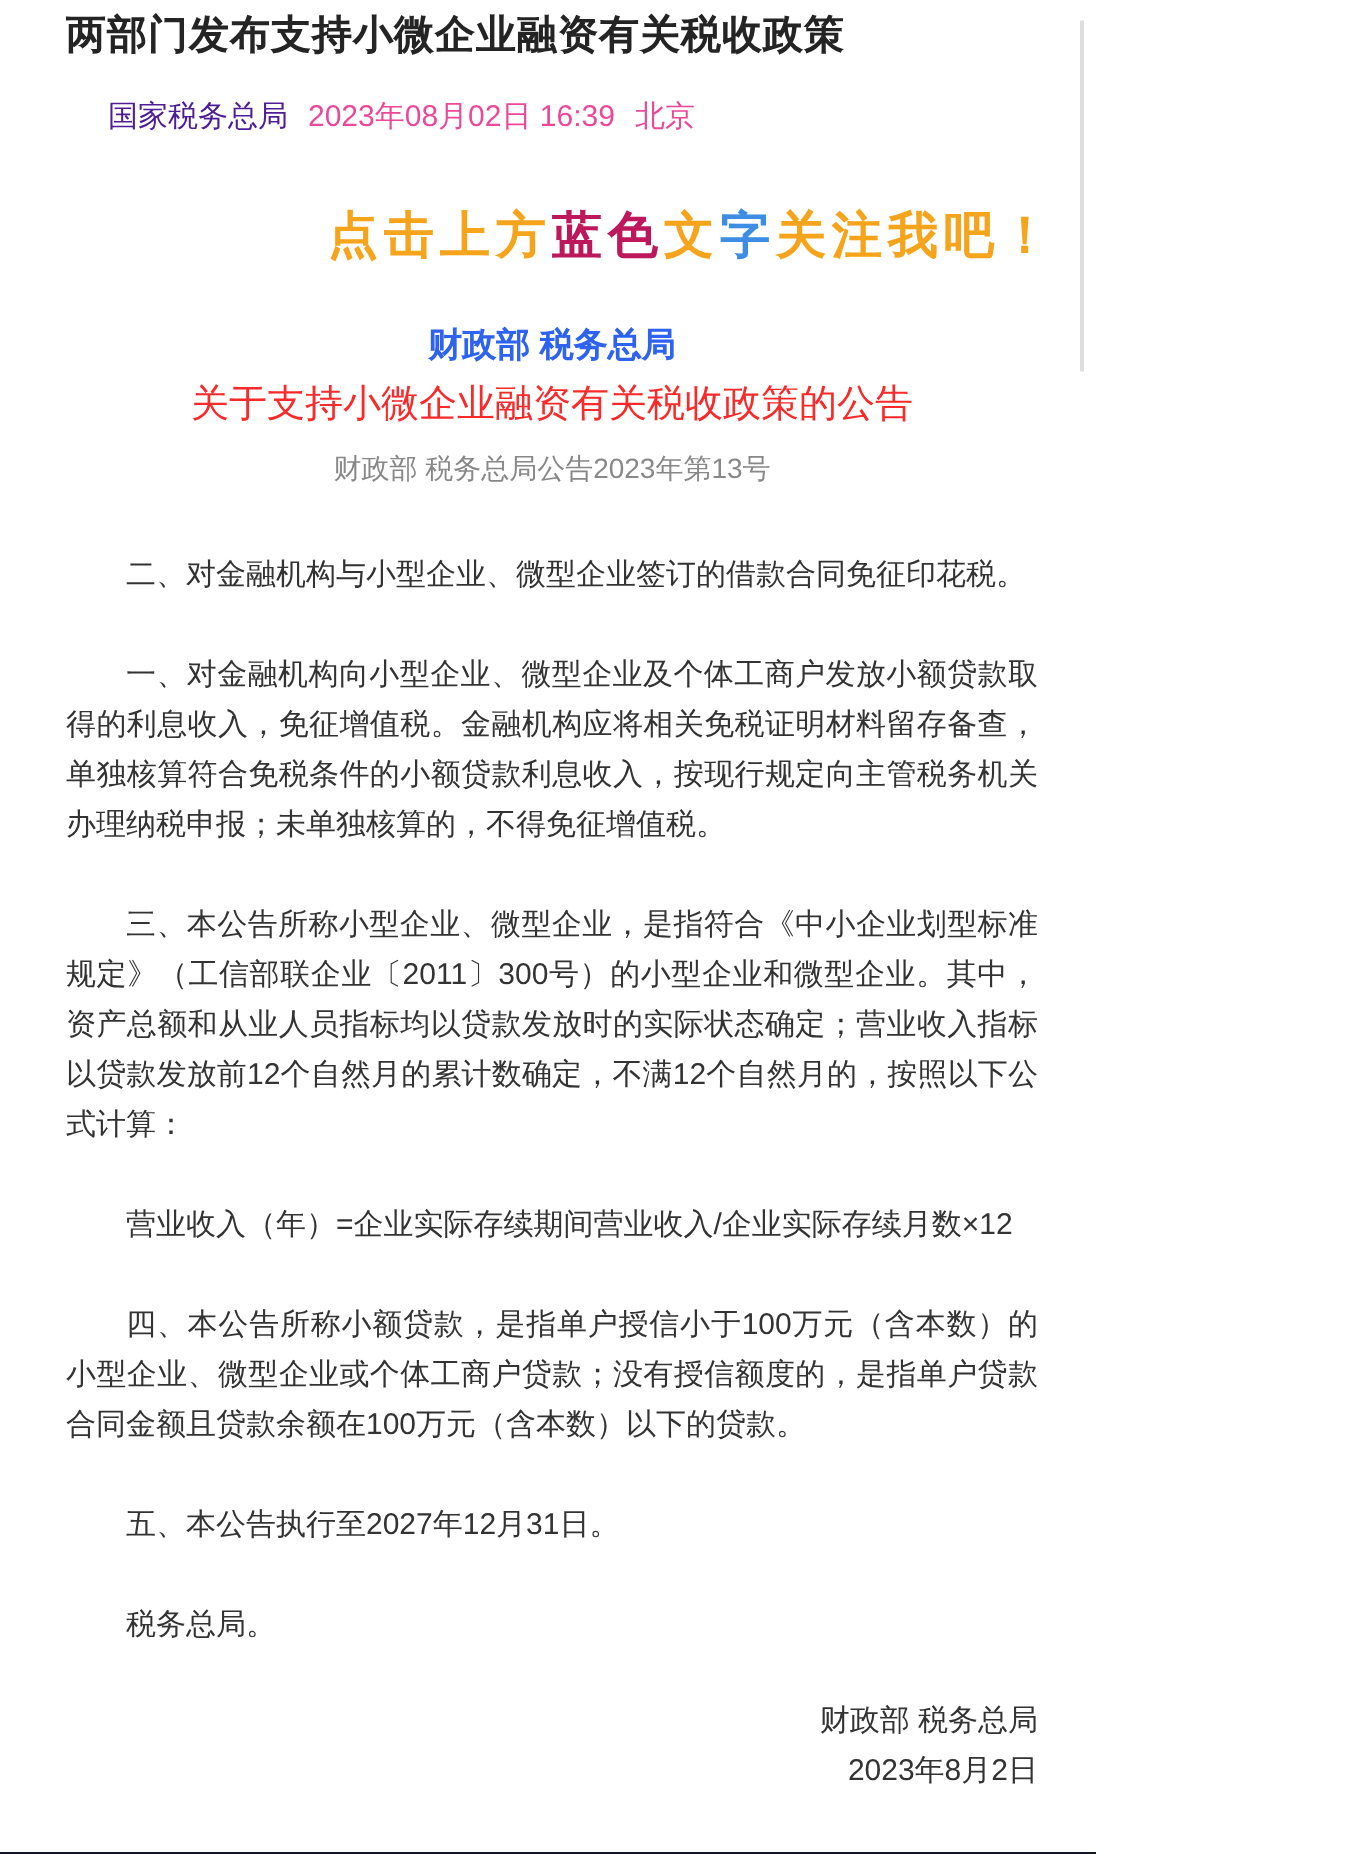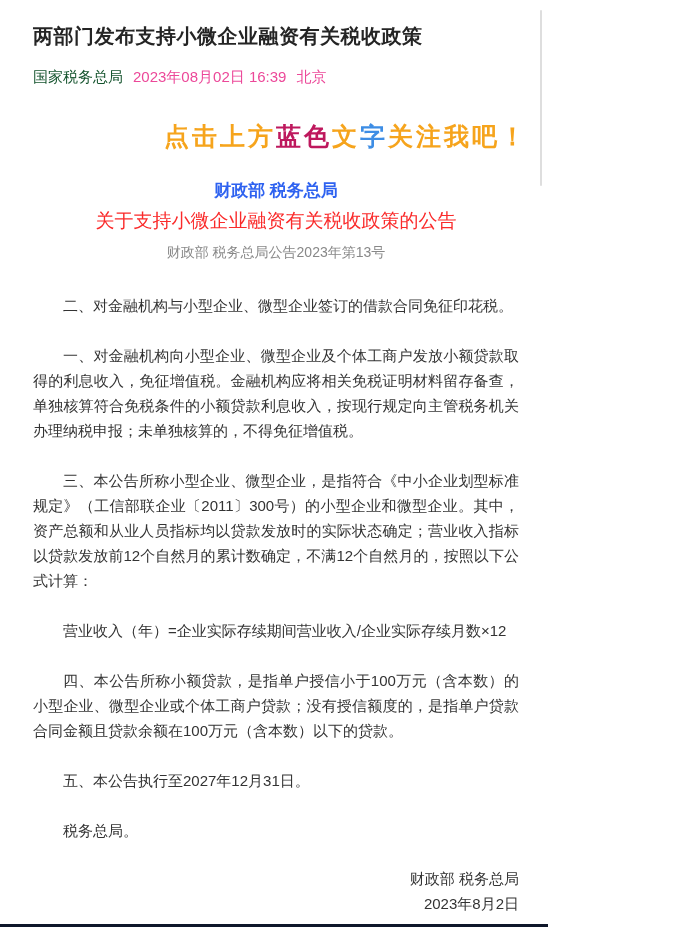--- a/index.html
+++ b/index.html
@@ -11,43 +11,44 @@
     width: 679px;
     height: 927px;
     overflow: hidden;
     font-family: "Liberation Sans", "DejaVu Sans", sans-serif;
   }
   .page {
     position: relative;
     width: 548px;
     height: 927px;
     box-sizing: border-box;
-    padding: 22px 29px 0 33px;
-    border-bottom: 3px solid #0f172a;
+    padding: 4px 29px 0 33px;
+    border-bottom: 1px solid #0f172a;
     background: #ffffff;
   }
   .article-title {
     margin: 0;
     font-size: 20px;
     line-height: 28px;
     font-weight: bold;
     color: #242424;
     letter-spacing: 0.5px;
   }
   .meta-row {
     margin-top: 17px;
     font-size: 15px;
     line-height: 20px;
     white-space: nowrap;
   }
   .account-link {
-    color: #14532d;
+    color: #4c1d95;
     text-decoration: none;
     margin-right: 10px;
     cursor: pointer;
+    margin-left: 21px;
   }
   .meta-gray {
     color: #ec4899;
     margin-right: 10px;
   }
   .banner {
     margin-top: 32px;
     text-align: center;
     transform: translateX(70px);
     font-size: 25px;

